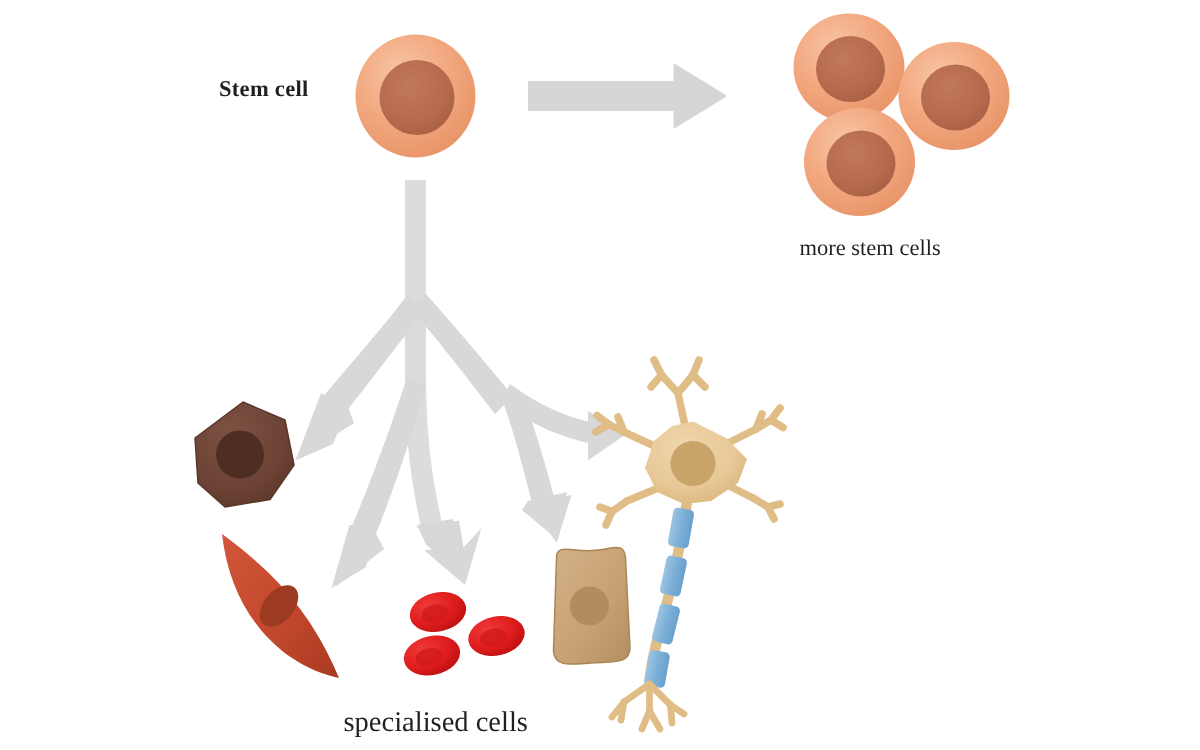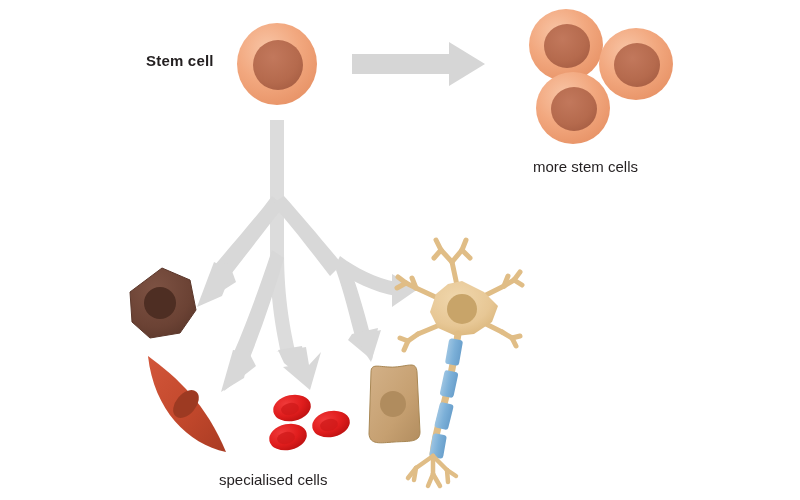--- a/index.html
+++ b/index.html
@@ -1,23 +1,23 @@
 <!DOCTYPE html>
 <html><head>
 <meta charset="utf-8">
 <style>
   html,body{margin:0;padding:0;background:#ffffff;}
   body{width:800px;height:500px;overflow:hidden;
        font-family:"Liberation Sans","DejaVu Sans",sans-serif;}
-  #stage{position:relative;width:787px;height:500px;background:#ffffff;}
+  #stage{position:relative;width:787px;height:500px;background:#ffffff;font-family:Liberation Serif, serif;}
   #canvas{position:absolute;left:0;top:0;width:800px;height:500px;}
   .lbl{position:absolute;color:#231f20;white-space:nowrap;}
   #lbl-stem{left:146px;top:52px;font-size:15px;font-weight:bold;letter-spacing:.2px;}
   #lbl-more{left:533px;top:158px;font-size:15px;font-weight:normal;text-align:center;}
-  #lbl-spec{left:219px;top:471px;font-size:15px;font-weight:normal;}
+  #lbl-spec{left:229px;top:471px;font-size:19px;font-weight:normal;}
 </style>
 </head>
 <body>
 
 <div id="stage">
 
   <svg id="canvas" viewBox="0 0 800 500" xmlns="http://www.w3.org/2000/svg">
     <defs>
       <radialGradient id="gStemOuter" cx="38%" cy="32%" r="72%">
         <stop offset="0%" stop-color="#f8c5a6"></stop>

